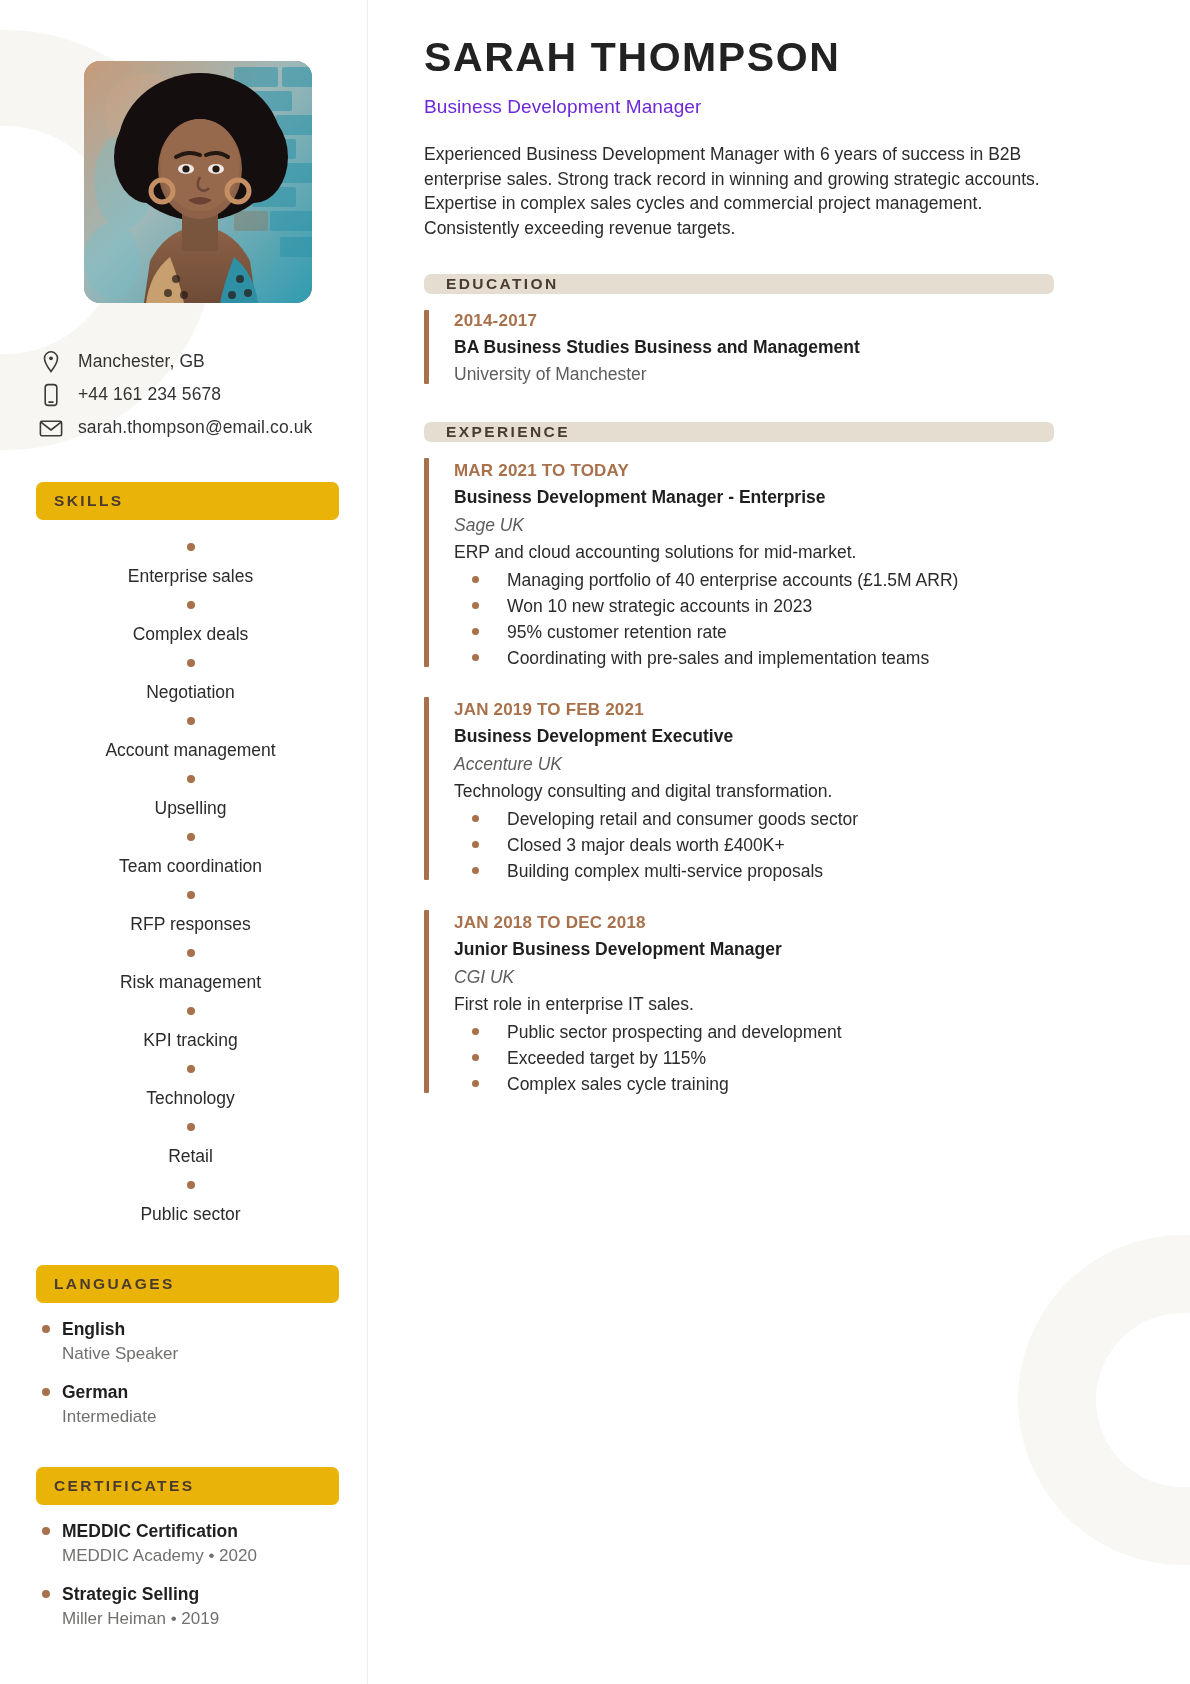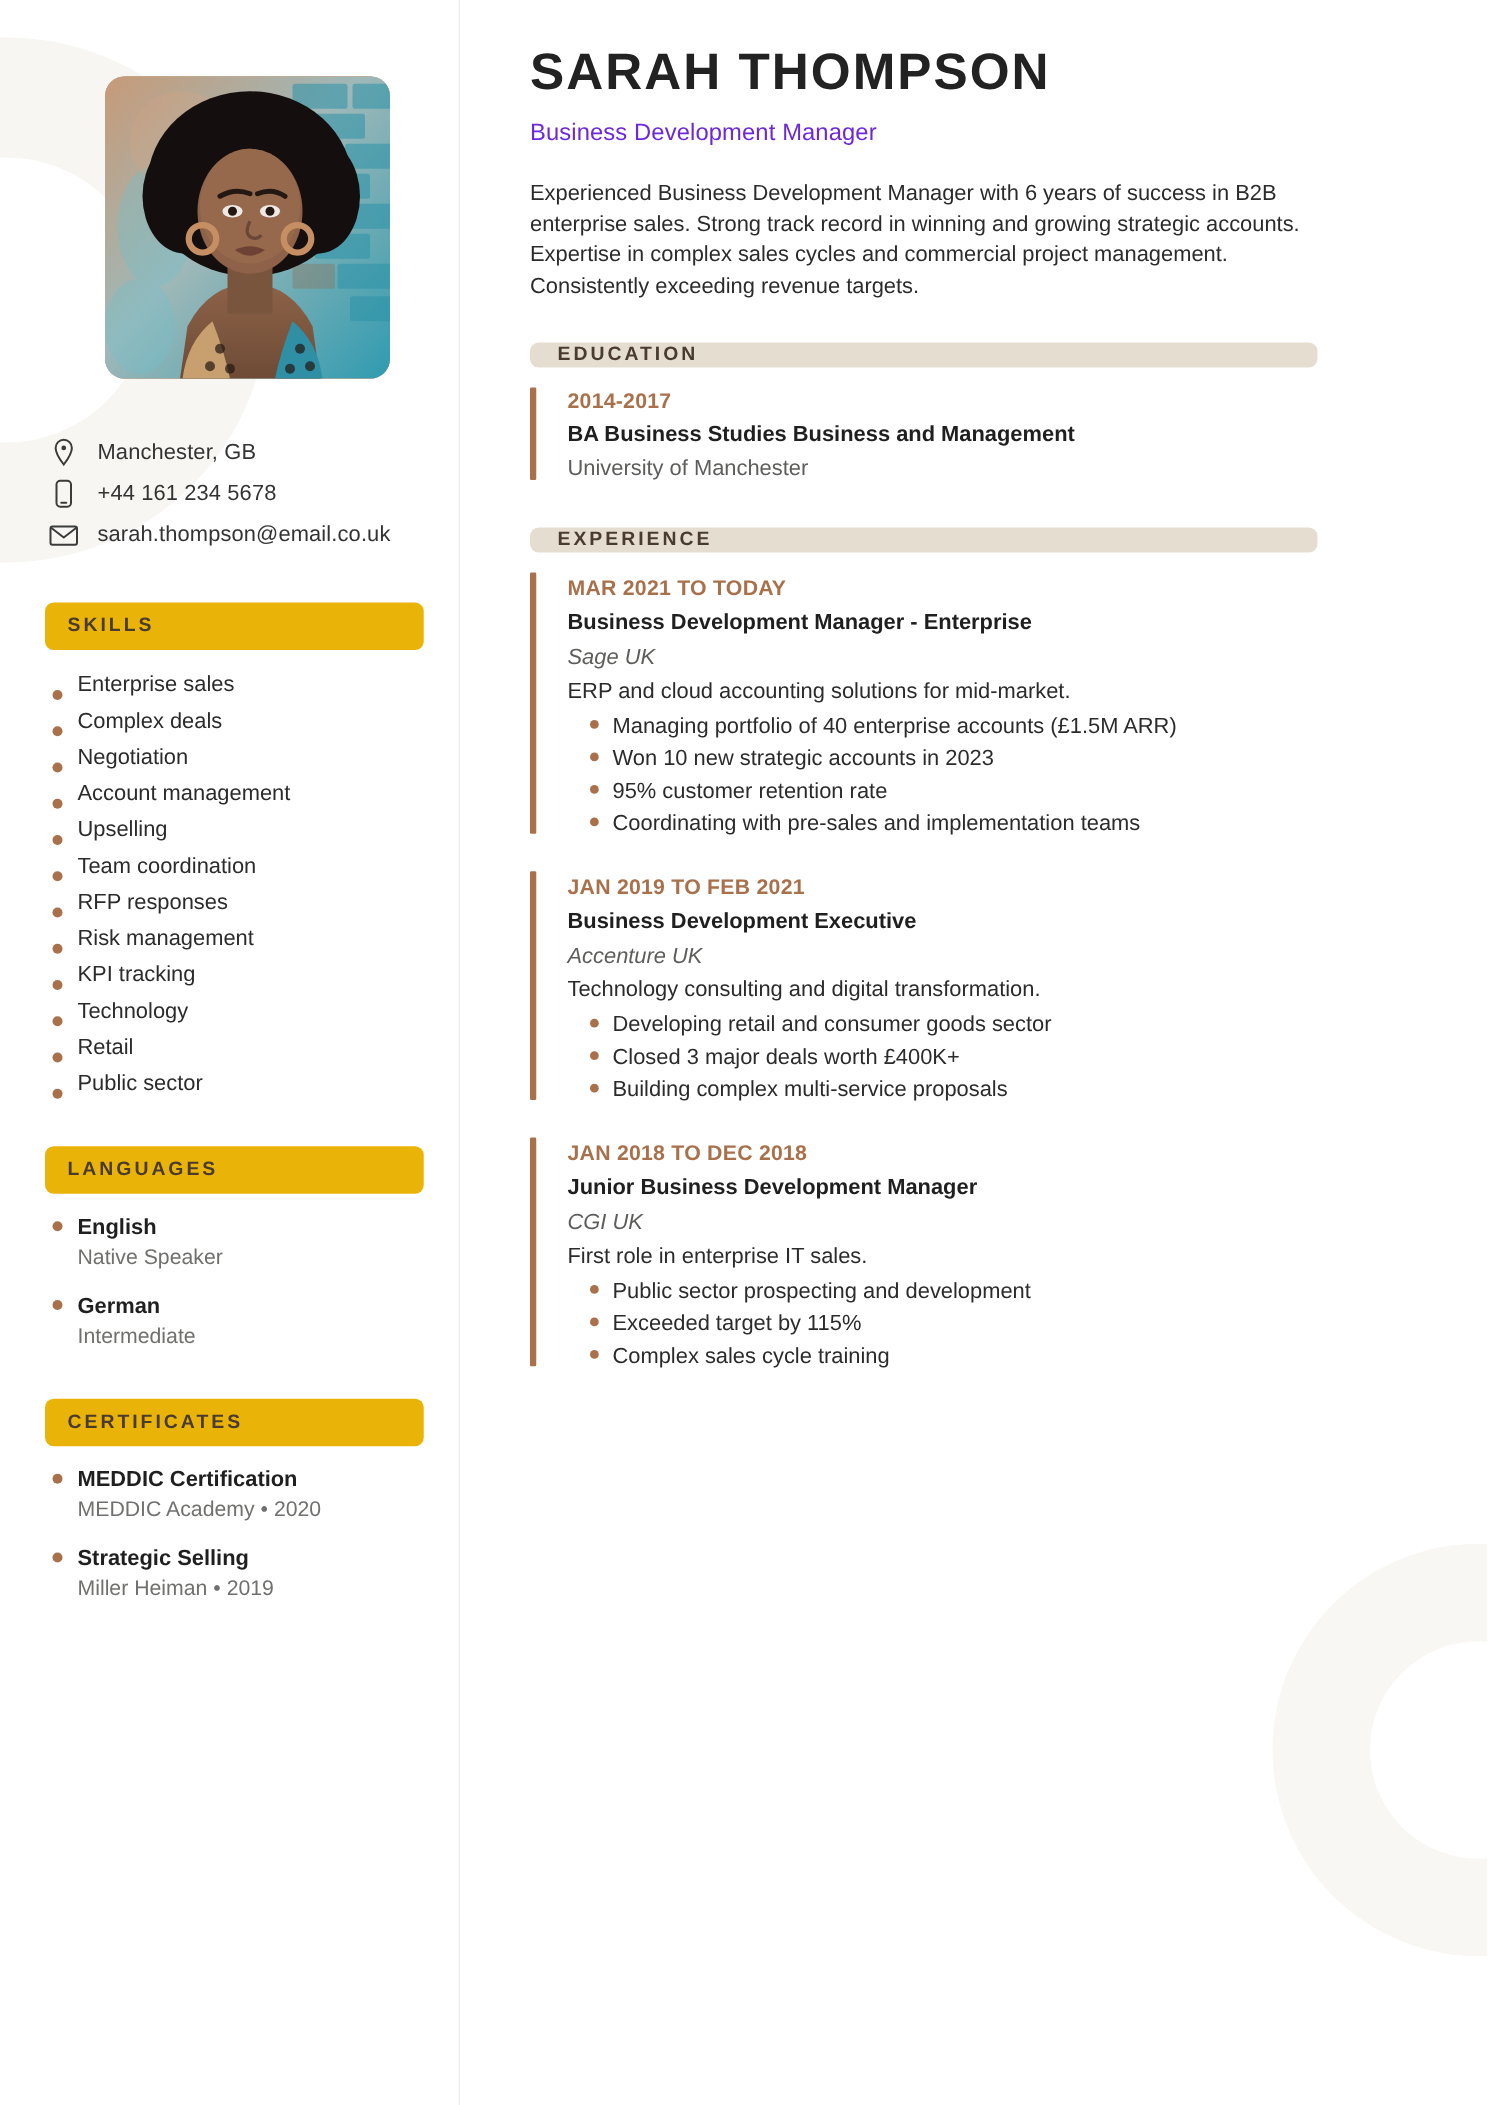--- a/index.html
+++ b/index.html
@@ -85,23 +85,24 @@
   .sec-head-txt {
     font-size: 15.5px;
     font-weight: bold;
     letter-spacing: 2.4px;
     color: #4a3b30;
   }
 
   .bullet-list { margin-left: 10px; }
   .bullet-item {
     display: flex;
-    align-items: flex-end;
+    align-items: center;
     gap: 12px;
     margin-bottom: 3px;
+    flex-direction: column;
   }
   .dot {
     width: 8px; height: 8px;
     border-radius: 50%;
     background: #a9714b;
     flex: 0 0 8px;
     margin-top: 9px;
   }
   .bullet-text { font-size: 17.5px; color: #2b2b2b; line-height: 26px; }
 
@@ -197,21 +198,21 @@
   }
   .entry-desc {
     font-size: 17.5px;
     color: #2b2b2b;
     line-height: 27px;
   }
   .entry-bullets { margin-top: 1px; }
   .entry-bullet {
     display: flex;
     align-items: flex-start;
-    gap: 11px;
+    gap: 28px;
     padding-left: 18px;
   }
   .entry-bullet .dot { margin-top: 9px; width: 7px; height: 7px; flex: 0 0 7px; }
   .entry-bullet-text { font-size: 17.5px; color: #2b2b2b; line-height: 26px; }
 
   .edu-entry { padding-top: 12px; }
 </style>
 </head>
 <body>
 

